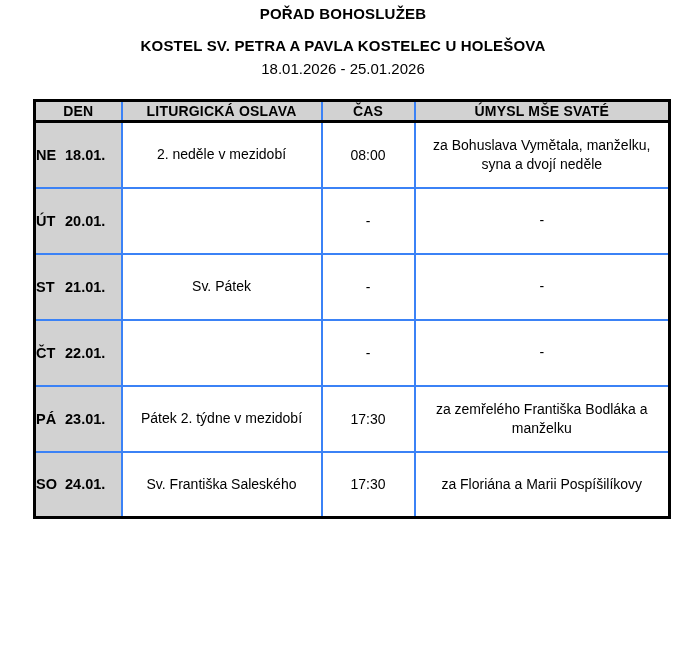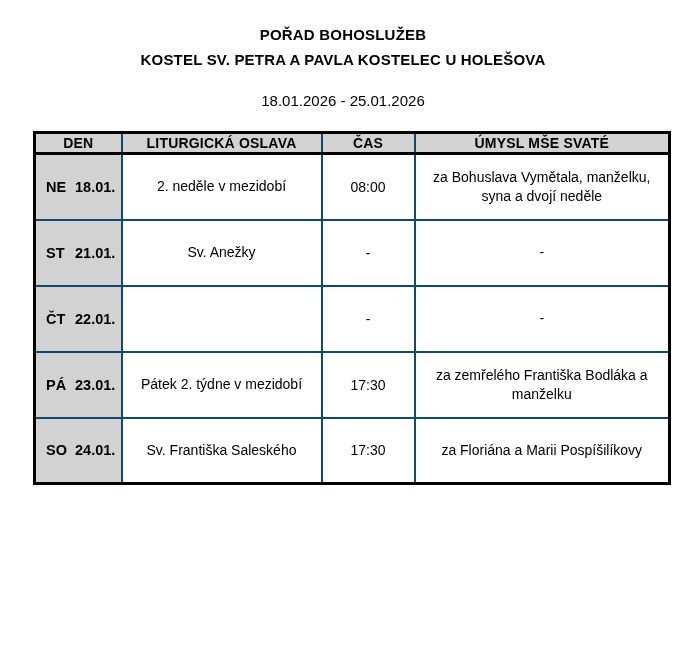--- a/index.html
+++ b/index.html
@@ -6,51 +6,51 @@
   html, body {
     margin: 0;
     padding: 0;
     width: 686px;
     height: 672px;
     background: #ffffff;
     color: #000000;
     font-family: "Liberation Sans", sans-serif;
   }
   .title-block {
-    padding-top: 26px;
+    padding-top: 5px;
     text-align: center;
   }
   .title {
     font-size: 15px;
     font-weight: bold;
     line-height: 18px;
     letter-spacing: 0.2px;
   }
   .subtitle {
     font-size: 15px;
     font-weight: bold;
     line-height: 18px;
-    margin-top: 7px;
+    margin-top: 14px;
     letter-spacing: 0.2px;
   }
   .daterange {
     font-size: 15px;
     font-weight: normal;
     line-height: 18px;
-    margin-top: 23px;
+    margin-top: 5px;
   }
   table.schedule {
     border-collapse: collapse;
     table-layout: fixed;
     width: 635px;
     margin: 21px 0 0 33px;
     border: 3px solid #000000;
   }
   .schedule th, .schedule td {
-    border: 2px solid #0c4a6e;
+    border: 2px solid #3b82f6;
     overflow: hidden;
   }
   .schedule thead th {
     background: #d2d2d2;
     font-size: 14px;
     font-weight: bold;
     height: 21px;
     padding: 1px 2px;
     text-align: center;
     vertical-align: middle;
@@ -63,21 +63,21 @@
     text-align: center;
     vertical-align: middle;
     padding: 2px 4px;
     background: #ffffff;
   }
   .schedule td.day-cell {
     background: #d2d2d2;
     font-weight: bold;
     font-size: 14.5px;
     text-align: left;
-    padding: 2px 2px 2px 10px;
+    padding: 2px 2px 2px 0;
     white-space: nowrap;
   }
   .day-cell .day {
     display: inline-block;
     min-width: 29px;
   }
   .schedule td.celebration-cell,
   .schedule td.intention-cell {
     white-space: pre-line;
     line-height: 19px;
@@ -113,22 +113,28 @@
   </thead>
   <tbody>
     <tr>
       <td class="day-cell"><span class="day">NE</span><span class="date">18.01.</span></td>
       <td class="celebration-cell">2. neděle v mezidobí</td>
       <td class="time-cell">08:00</td>
       <td class="intention-cell">za Bohuslava Vymětala, manželku,
 syna a dvojí neděle</td>
     </tr>
     <tr>
+      <td class="day-cell"><span class="day">ÚT</span><span class="date">20.01.</span></td>
+      <td class="celebration-cell"></td>
+      <td class="time-cell">-</td>
+      <td class="intention-cell">-</td>
+    </tr>
+    <tr>
       <td class="day-cell"><span class="day">ST</span><span class="date">21.01.</span></td>
-      <td class="celebration-cell">Sv. Anežky</td>
+      <td class="celebration-cell">Sv. Pátek</td>
       <td class="time-cell">-</td>
       <td class="intention-cell">-</td>
     </tr>
     <tr>
       <td class="day-cell"><span class="day">ČT</span><span class="date">22.01.</span></td>
       <td class="celebration-cell"></td>
       <td class="time-cell">-</td>
       <td class="intention-cell">-</td>
     </tr>
     <tr>

